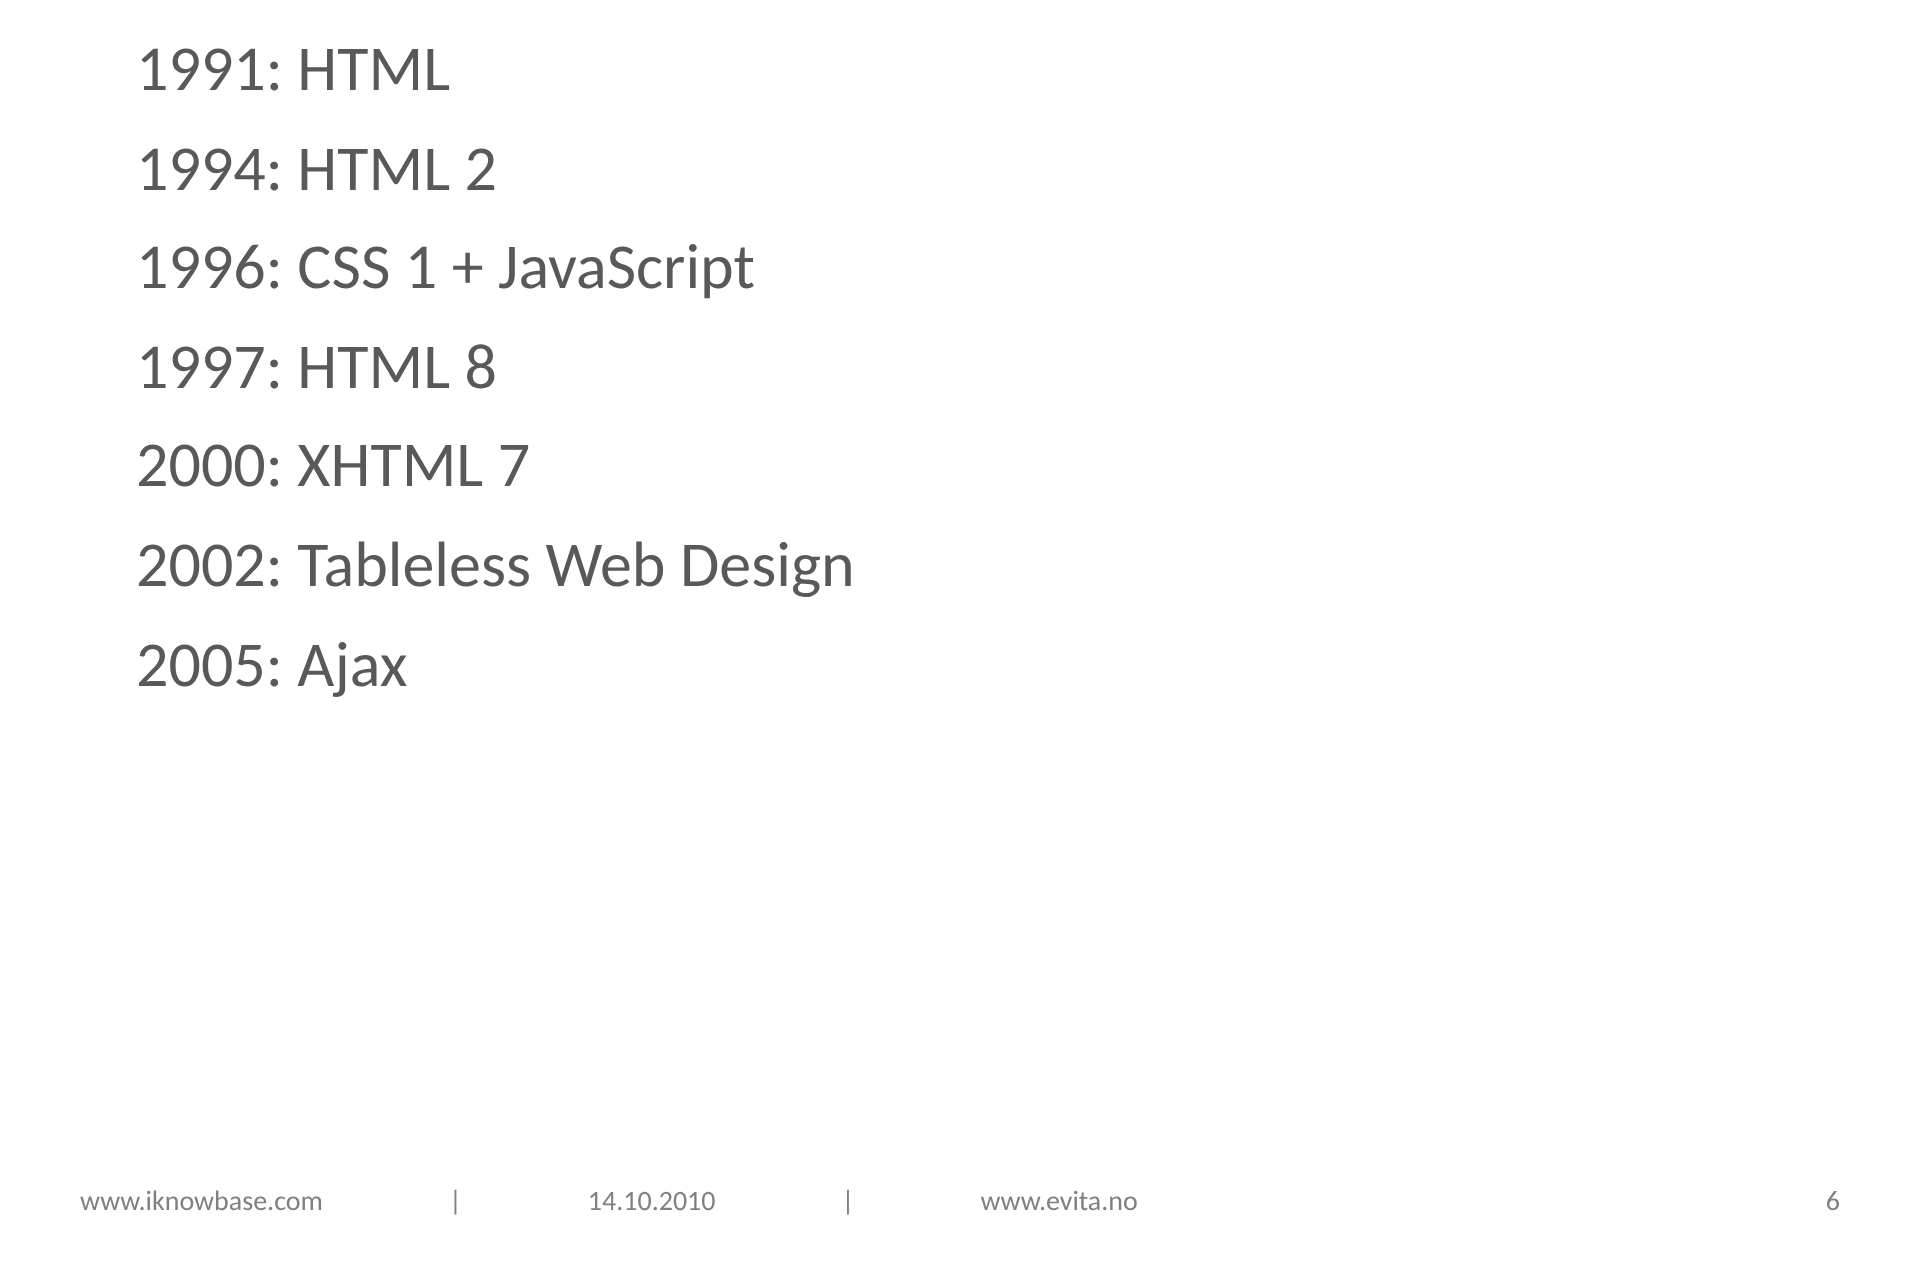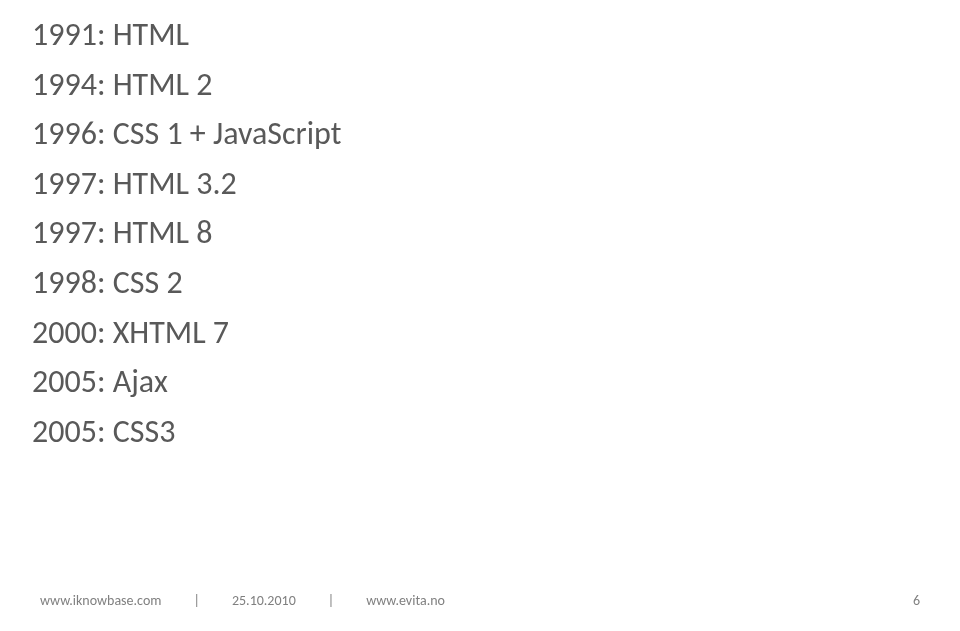--- a/index.html
+++ b/index.html
@@ -9,63 +9,63 @@
     }
     body {
       width: 960px;
       height: 631px;
       background: #ffffff;
       font-family: Calibri, "Segoe UI", Arial, sans-serif;
       position: relative;
       overflow: hidden;
     }
     .content {
-      padding: 10px 40px 0 32px;
+      padding: 10px 40px 0 20px;
+      margin-left: 48px;
     }
     .timeline-item {
       font-size: 32px;
       color: #595959;
       line-height: 1.55;
       font-weight: 400;
     }
     .footer {
       position: absolute;
       bottom: 22px;
       left: 40px;
       right: 40px;
       display: flex;
       align-items: center;
       font-size: 14px;
       color: #808080;
       font-family: Calibri, Arial, sans-serif;
+      gap: 31px;
     }
     .footer .separator {
       margin: 0 32px;
       color: #808080;
     }
     .footer .page-number {
       margin-left: auto;
       color: #808080;
     }
   </style>
 </head>
 <body>
 
 <div class="content">
   <div class="timeline-item">1991: HTML</div>
   <div class="timeline-item">1994: HTML 2</div>
   <div class="timeline-item">1996: CSS 1 + JavaScript</div>
-  <div class="timeline-item">1997: HTML 3.2</div>
   <div class="timeline-item">1997: HTML 8</div>
-  <div class="timeline-item">1998: CSS 2</div>
   <div class="timeline-item">2000: XHTML 7</div>
+  <div class="timeline-item">2002: Tableless Web Design</div>
   <div class="timeline-item">2005: Ajax</div>
-  <div class="timeline-item">2005: CSS3</div>
 </div>
 
 <div class="footer">
   <span>www.iknowbase.com</span>
   <span class="separator">|</span>
-  <span>25.10.2010</span>
+  <span>14.10.2010</span>
   <span class="separator">|</span>
   <span>www.evita.no</span>
   <span class="page-number">6</span>
 </div>
 
 </body></html>

